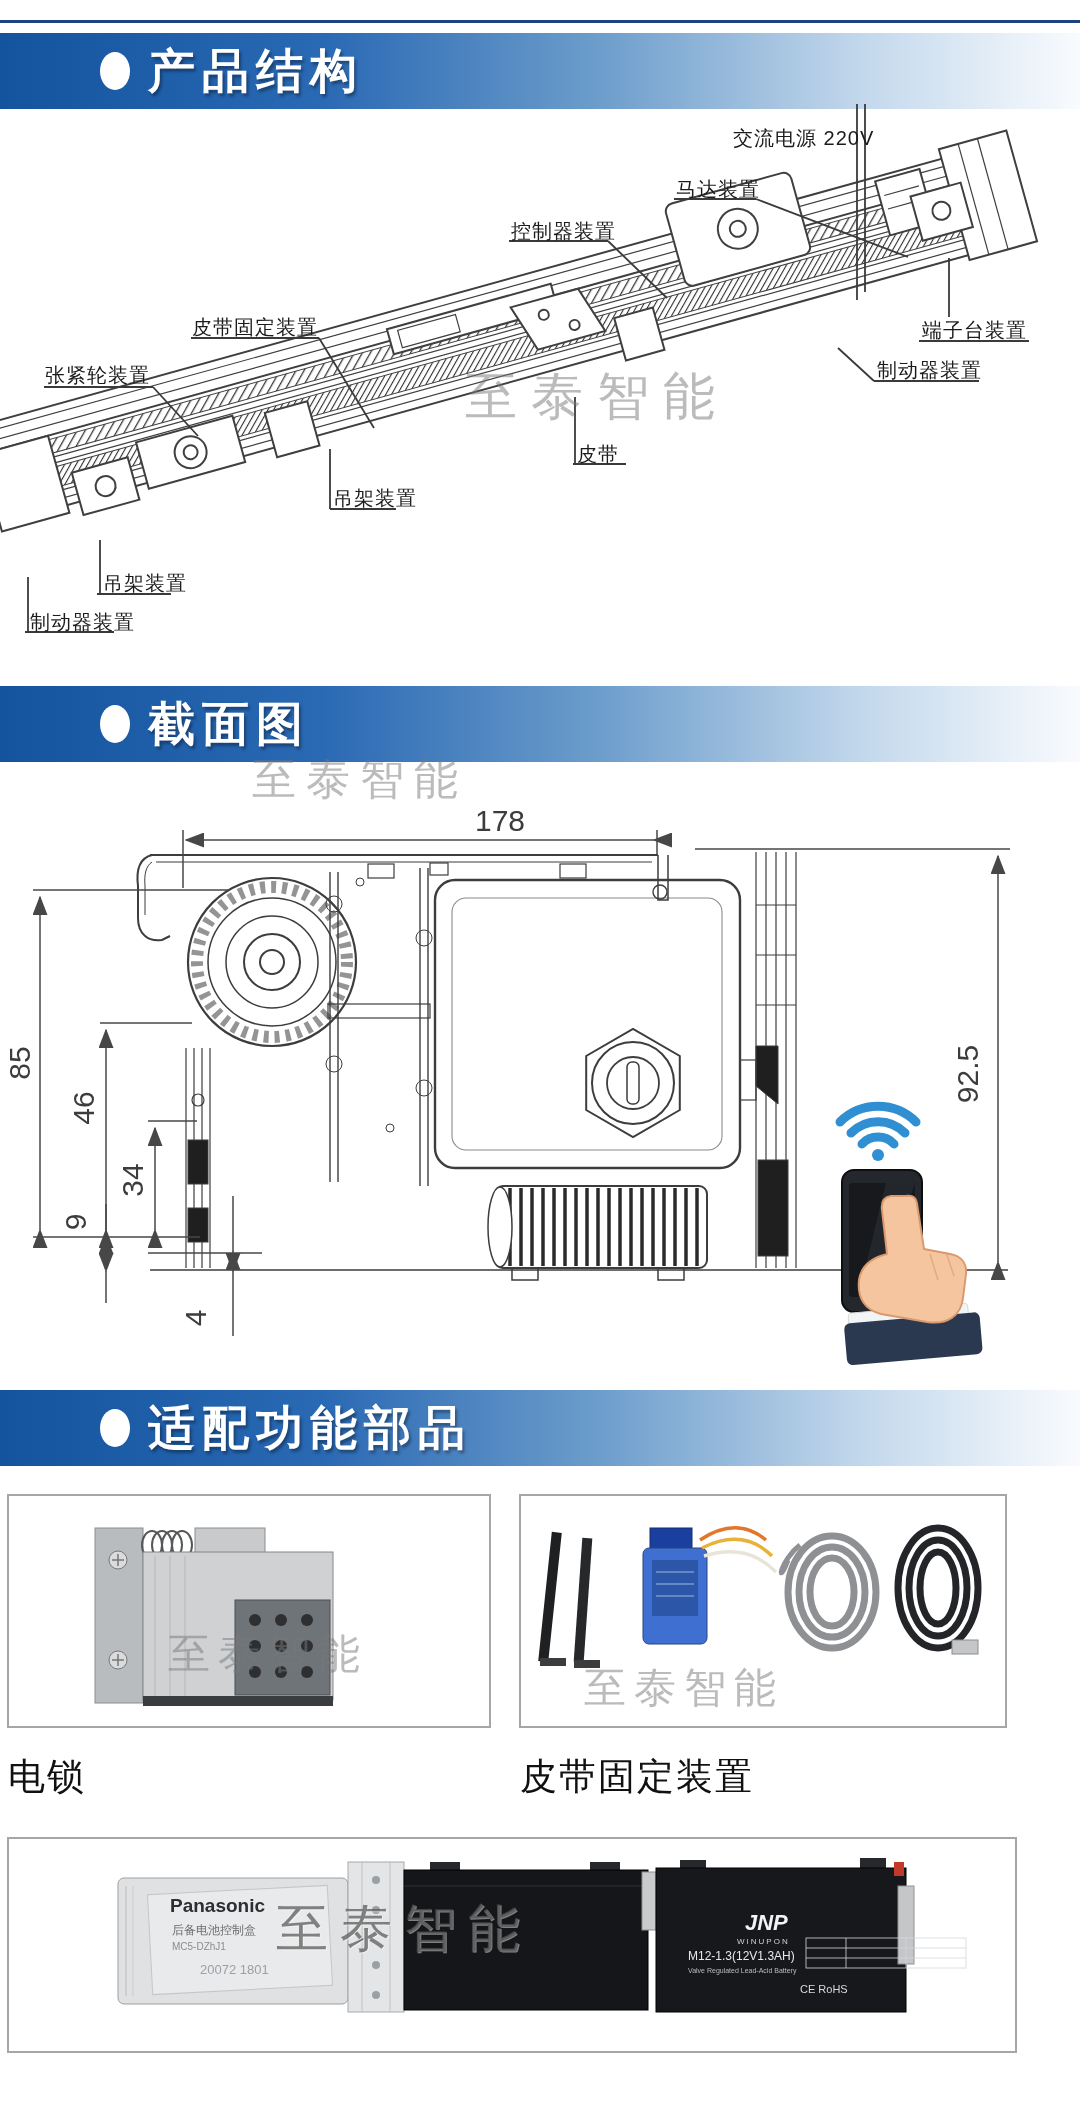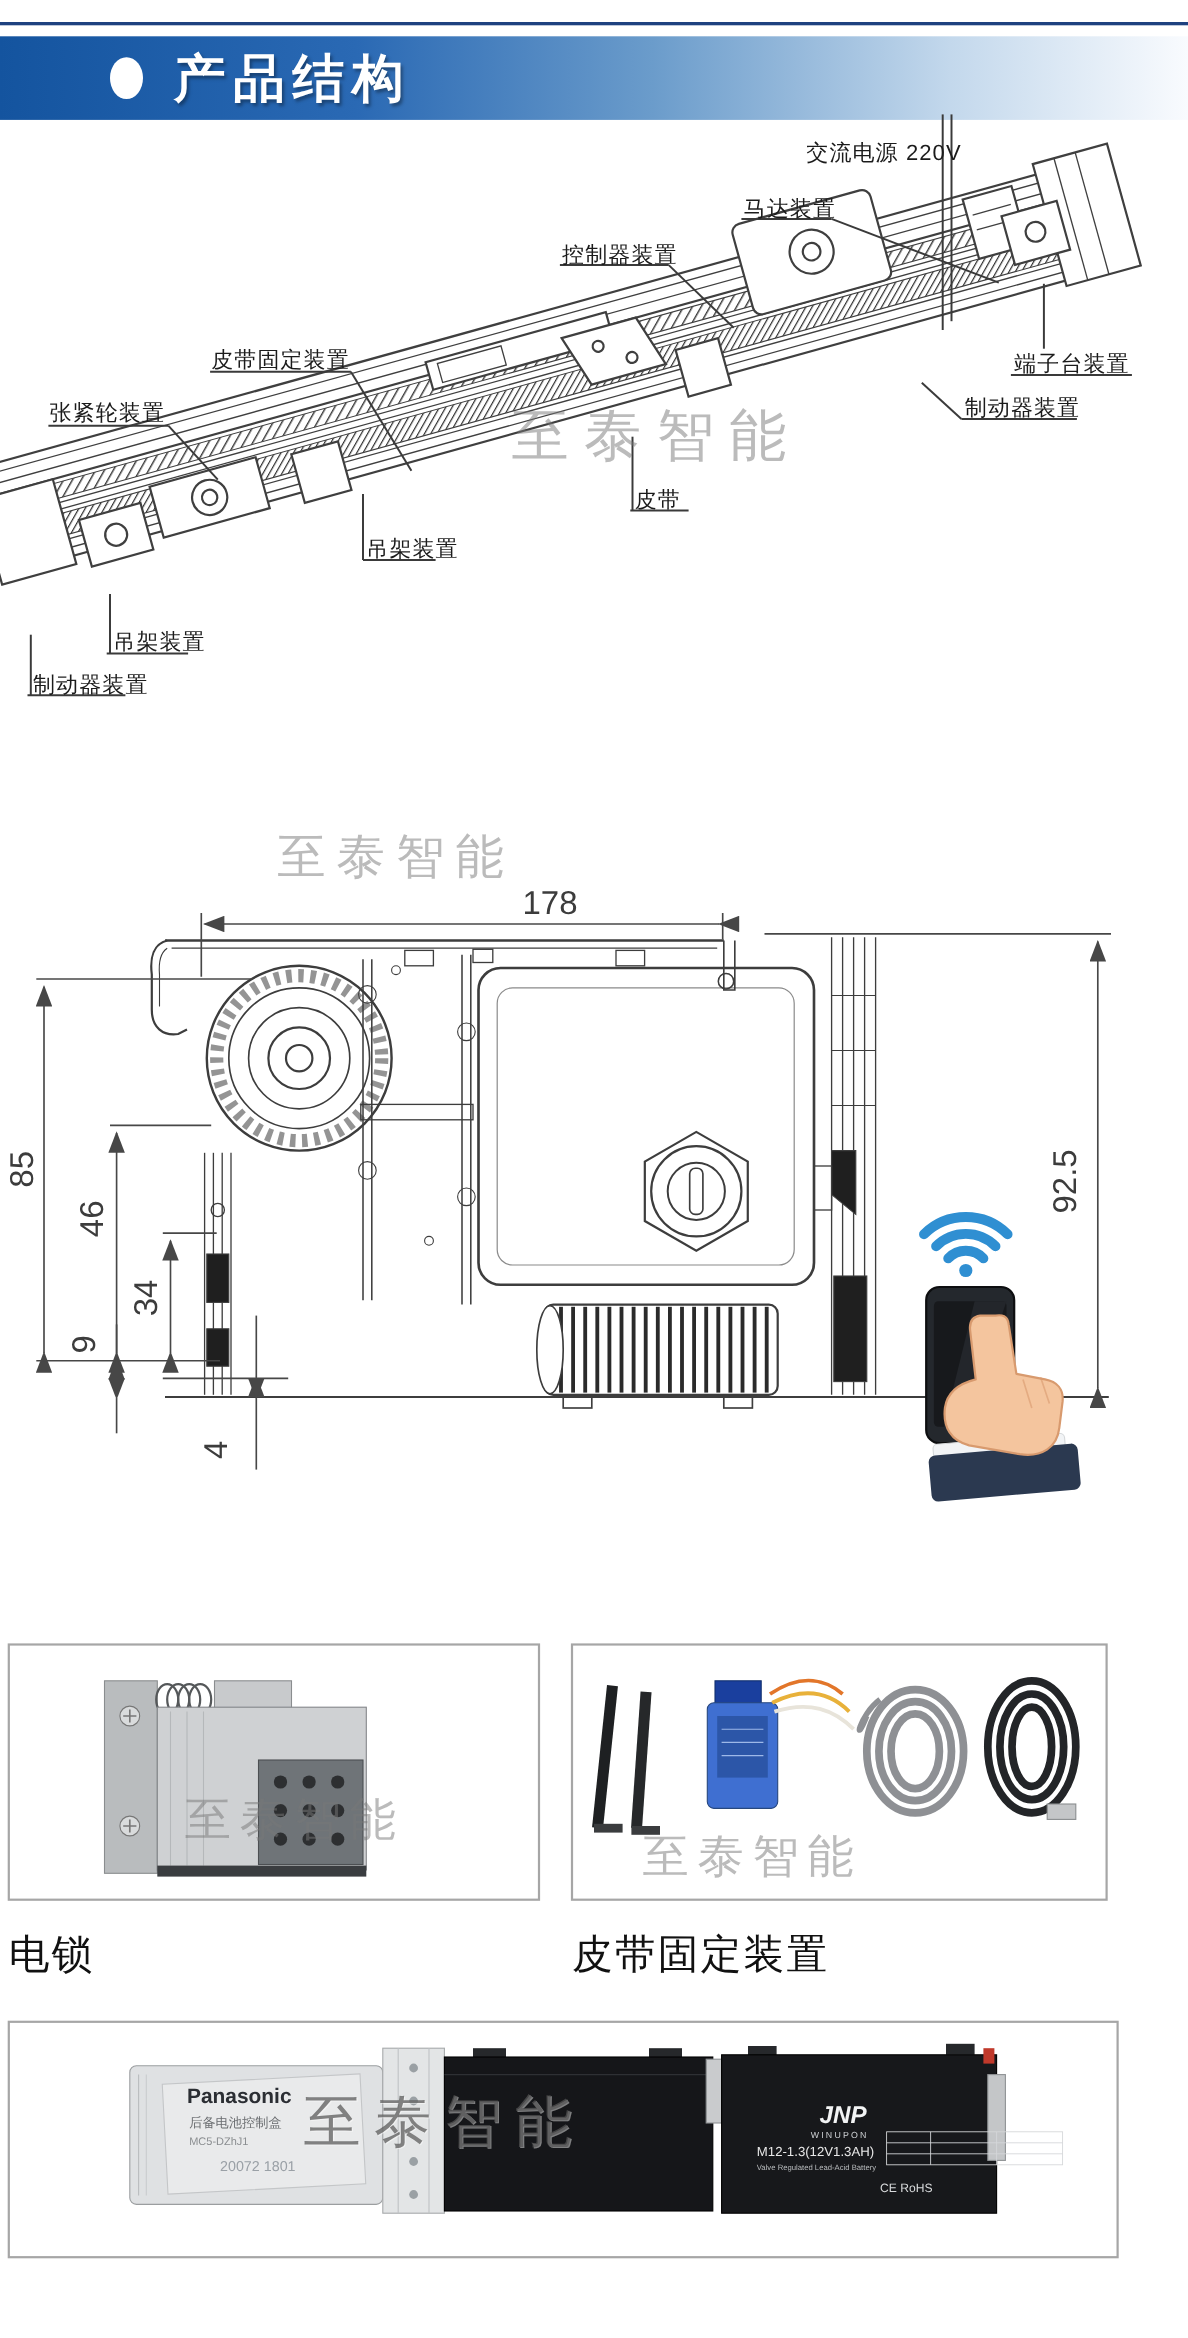--- a/index.html
+++ b/index.html
@@ -3,21 +3,21 @@
 <meta charset="utf-8">
 <style>
   html,body{margin:0;padding:0;background:#fff;}
   .page{position:relative;width:1080px;height:2125px;background:#fff;overflow:hidden;
         font-family:"Liberation Sans","DejaVu Sans",sans-serif;}
   .top-rule{position:absolute;left:0;top:20px;width:1080px;height:3px;background:#1e4280;}
   .banner{position:absolute;left:0;width:1080px;height:76px;
           background:linear-gradient(90deg,#14549f 0%,#2a69b4 30%,#6b9ccb 55%,#c3d8ec 80%,#f9fbfe 100%);
           display:flex;align-items:center;}
   .banner .bullet{width:30px;height:38px;border-radius:50%;background:#fff;margin-left:100px;flex:0 0 auto;}
-  .banner .btxt{margin-left:28px;color:#fff;font-size:47px;font-weight:bold;letter-spacing:7px;
+  .banner .btxt{margin-left:18px;color:#fff;font-size:47px;font-weight:bold;letter-spacing:7px;
                 text-shadow:2px 3px 3px rgba(0,0,0,0.35);white-space:nowrap;}
   #banner1{top:33px;} #banner2{top:686px;} #banner3{top:1390px;}
   svg{position:absolute;left:0;display:block;}
   #diagram1{top:100px;width:1080px;height:560px;}
   #diagram2{top:762px;width:1080px;height:608px;}
   #parts-art{top:1488px;width:1080px;height:580px;}
   .wm{position:absolute;color:rgba(120,120,120,0.5);font-weight:normal;white-space:nowrap;z-index:5;}
   #wm1{left:465px;top:362px;font-size:52px;letter-spacing:14px;}
   #wm2{left:252px;top:750px;font-size:44px;letter-spacing:10px;}
   #wm3{left:168px;top:1626px;font-size:42px;letter-spacing:8px;}
@@ -127,20 +127,24 @@
       <text class="dlabel" x="922" y="337">端子台装置</text>
       <text class="dlabel" x="877" y="377">制动器装置</text>
       <text class="dlabel" x="577" y="461">皮带</text>
       <text class="dlabel" x="333" y="505">吊架装置</text>
       <text class="dlabel" x="103" y="590">吊架装置</text>
       <text class="dlabel" x="30" y="629">制动器装置</text>
     </g>
   </svg>
   <div class="wm" id="wm1">至泰智能</div>
 
+  <div class="banner" id="banner2">
+    <div class="bullet"></div>
+    <div class="btxt">截面图</div>
+  </div>
 
   <svg id="diagram2" viewBox="0 762 1080 608">
     <defs>
       <marker id="arr" orient="auto" markerWidth="14" markerHeight="10" refX="1" refY="5" viewBox="0 0 14 10">
         <path d="M13,0 L0,5 L13,10 z" fill="#474747"></path>
       </marker>
     </defs>
 
     <g stroke="#3d3d3d" fill="none">
       <line x1="150" y1="855" x2="658" y2="855" stroke-width="2.2"></line>
@@ -268,20 +272,24 @@
       <g transform="rotate(-5 910 1335)">
         <rect x="850" y="1308" width="120" height="14" rx="4" fill="#f2f4f6" stroke="#d5d8da"></rect>
         <rect x="845" y="1318" width="136" height="42" rx="6" fill="#2b3950"></rect>
       </g>
       <path d="M891,1196 c-7,1 -10,6 -9,14 l5,44 c-16,4 -26,12 -28,26 c-2,18 6,30 22,34 l46,8 c20,3 34,-6 36,-24 l3,-24 c1,-11 -5,-18 -16,-20 l-26,-5 l-7,-45 c-1,-8 -6,-9 -12,-8 z" fill="#f4c59e" stroke="#d89a6e" stroke-width="2" stroke-linejoin="round"></path>
       <path d="M930,1254 l8,26 M946,1252 l8,24" stroke="#d89a6e" stroke-width="1.5" fill="none" opacity="0.6"></path>
     </g>
   </svg>
   <div class="wm" id="wm2">至泰智能</div>
 
+  <div class="banner" id="banner3">
+    <div class="bullet"></div>
+    <div class="btxt">适配功能部品</div>
+  </div>
 
   <svg id="parts-art" viewBox="0 1488 1080 580">
 
     <rect x="8" y="1495" width="482" height="232" fill="#fff" stroke="#a6a6a6" stroke-width="2"></rect>
     <rect x="520" y="1495" width="486" height="232" fill="#fff" stroke="#a6a6a6" stroke-width="2"></rect>
     <rect x="8" y="1838" width="1008" height="214" fill="#fff" stroke="#a6a6a6" stroke-width="2"></rect>
 
     <g>
       <rect x="95" y="1528" width="48" height="175" fill="#b9bcbe" stroke="#8a8d8f"></rect>
       <circle cx="118" cy="1560" r="9" fill="#d9dbdc" stroke="#777"></circle>

